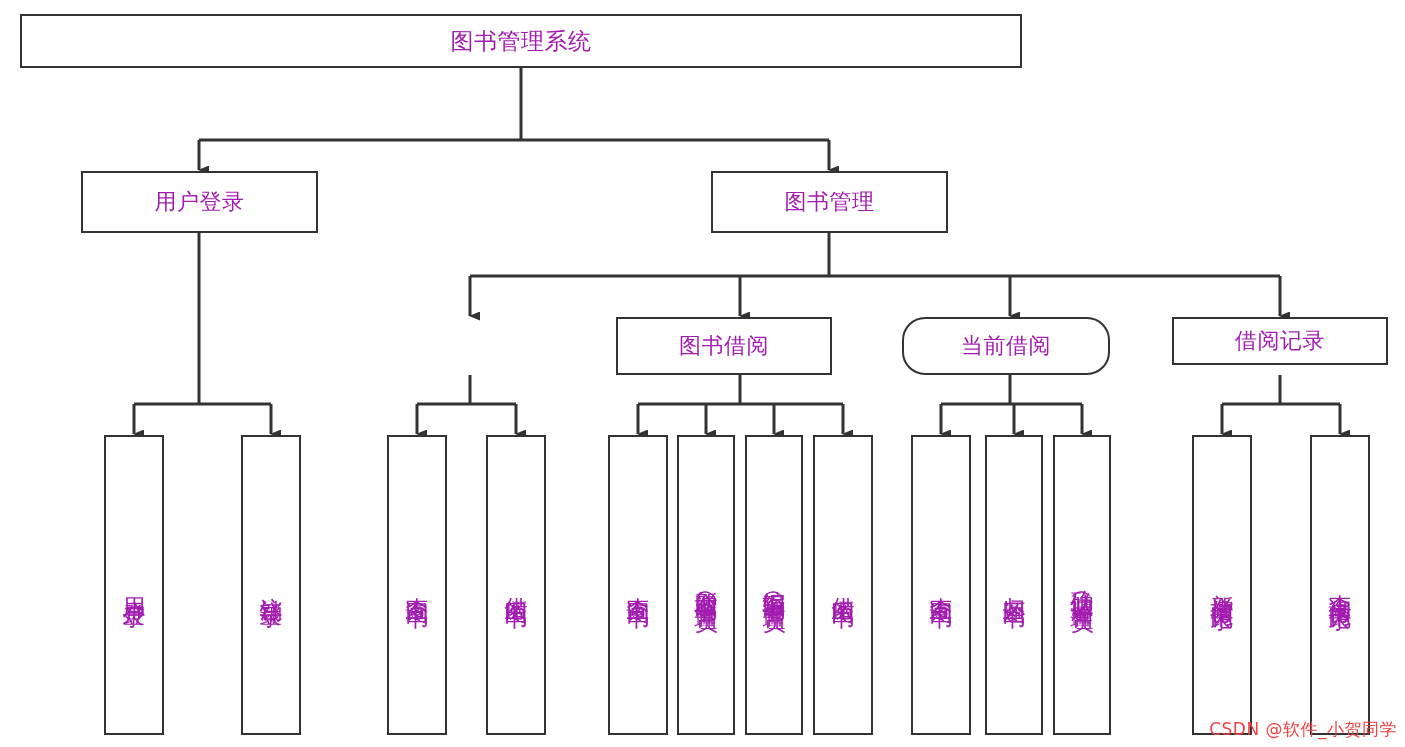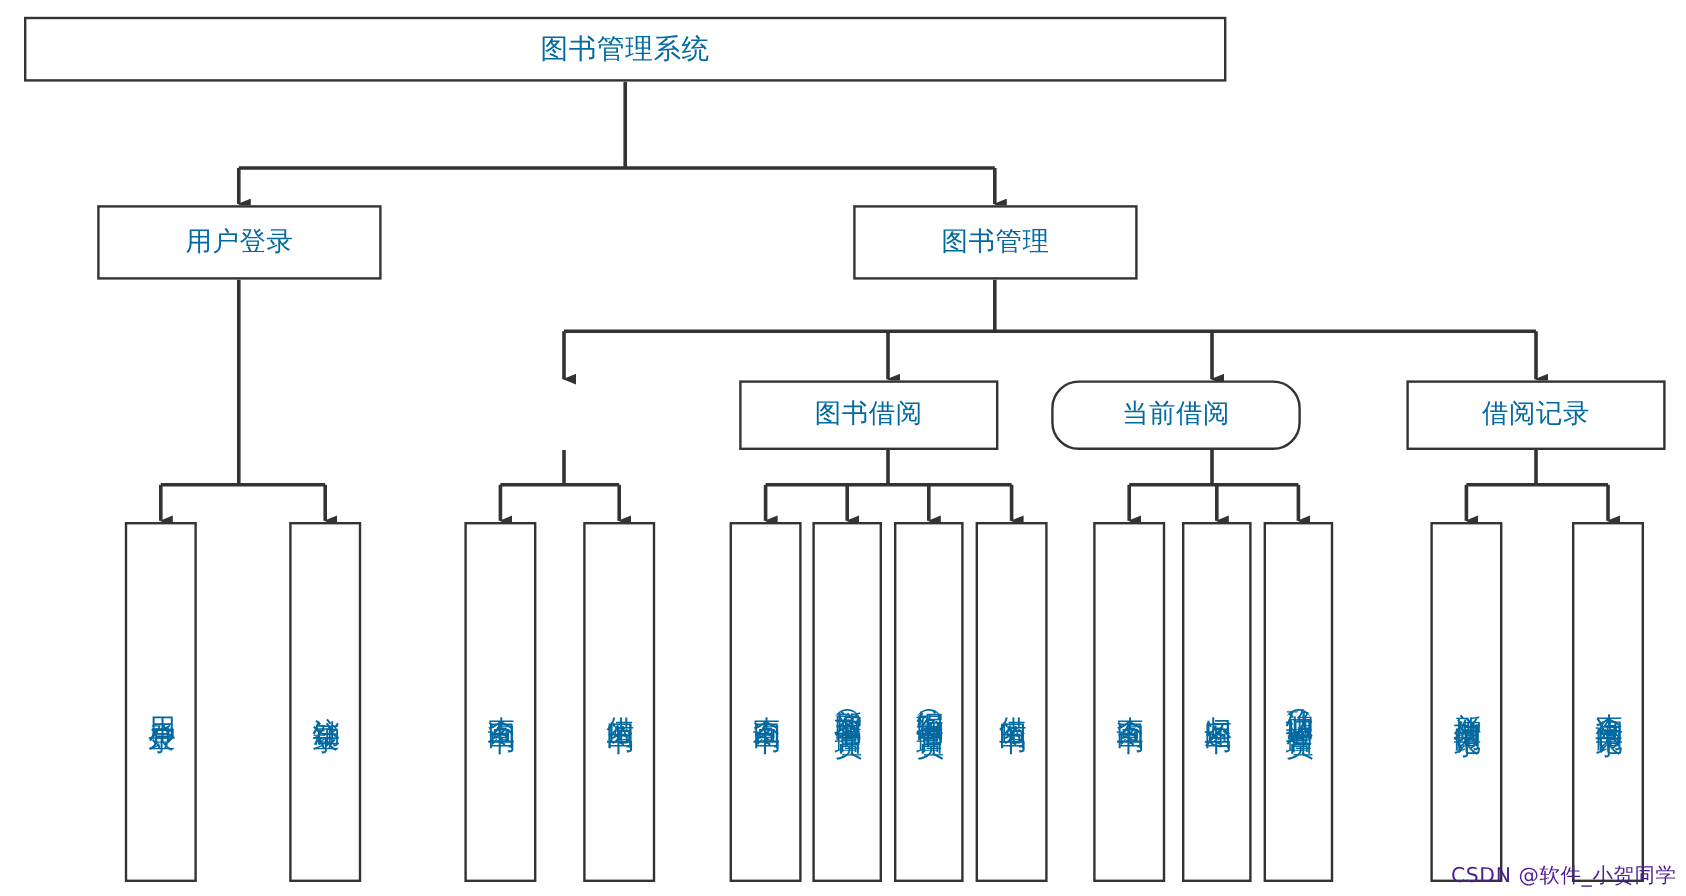--- a/index.html
+++ b/index.html
@@ -31,21 +31,21 @@
     position: absolute;
     box-sizing: border-box;
     background: #ffffff;
     border: 2.5px solid #333333;
     display: flex;
     align-items: center;
     justify-content: center;
     overflow: hidden;
   }
   .node-label {
-    color: #0369a1;
+    color: #a21caf;
     font-family: "DejaVu Sans", "Liberation Sans", sans-serif;
     font-weight: 400;
     line-height: 1.08;
     text-align: center;
     white-space: pre;
   }
   .node-box.horizontal .node-label {
     font-size: 22px;
     letter-spacing: 0.5px;
   }
@@ -62,21 +62,21 @@
     text-orientation: upright;
     font-size: 23px;
     letter-spacing: 3px;
     line-height: 1;
   }
   #watermark {
     position: absolute;
     right: 8px;
     bottom: 6px;
     font-size: 17px;
-    color: #4c1d95;
+    color: #ef4444;
     font-family: "DejaVu Sans", "Liberation Sans", sans-serif;
     letter-spacing: 0.5px;
     pointer-events: none;
     user-select: none;
   }
 </style>
 </head>
 <body>
 
 <div id="diagram-root">
@@ -131,24 +131,24 @@
   <div class="node-box horizontal" id="node-user-login" style="left: 81px; top: 171px; width: 237px; height: 62px;">
     <span class="node-label">用户登录</span>
   </div>
   <div class="node-box horizontal" id="node-book-manage" style="left: 711px; top: 171px; width: 237px; height: 62px;">
     <span class="node-label">图书管理</span>
   </div>
 
   <div class="node-box horizontal" id="node-book-borrow" style="left: 616px; top: 317px; width: 216px; height: 58px;">
     <span class="node-label">图书借阅</span>
   </div>
-  <div class="node-box horizontal" id="node-current-borrow" style="left: 876px; top: 317px; width: 208px; height: 58px; border-radius: 23px;">
+  <div class="node-box horizontal" id="node-current-borrow" style="left: 902px; top: 317px; width: 208px; height: 58px; border-radius: 23px;">
     <span class="node-label">当前借阅</span>
   </div>
-  <div class="node-box horizontal" id="node-borrow-record" style="left: 1172px; top: 317px; width: 216px; height: 58px;">
+  <div class="node-box horizontal" id="node-borrow-record" style="left: 1172px; top: 317px; width: 216px; height: 48px;">
     <span class="node-label">借阅记录</span>
   </div>
 
   <div class="node-box vertical" id="leaf-0" style="left: 104px; top: 435px; width: 60px; height: 300px;">
     <span class="node-label">用户登录</span>
   </div>
   <div class="node-box vertical" id="leaf-1" style="left: 241px; top: 435px; width: 60px; height: 300px;">
     <span class="node-label">注销登录</span>
   </div>
   <div class="node-box vertical" id="leaf-2" style="left: 387px; top: 435px; width: 60px; height: 300px;">

